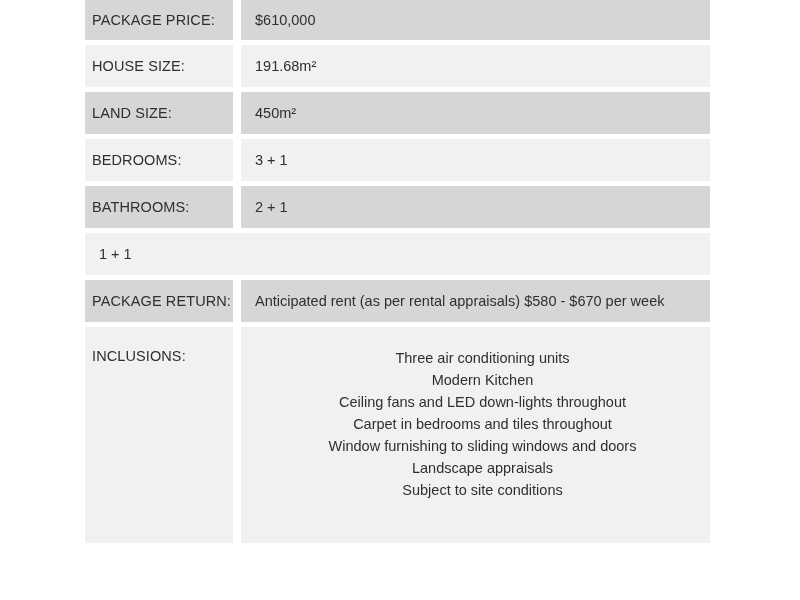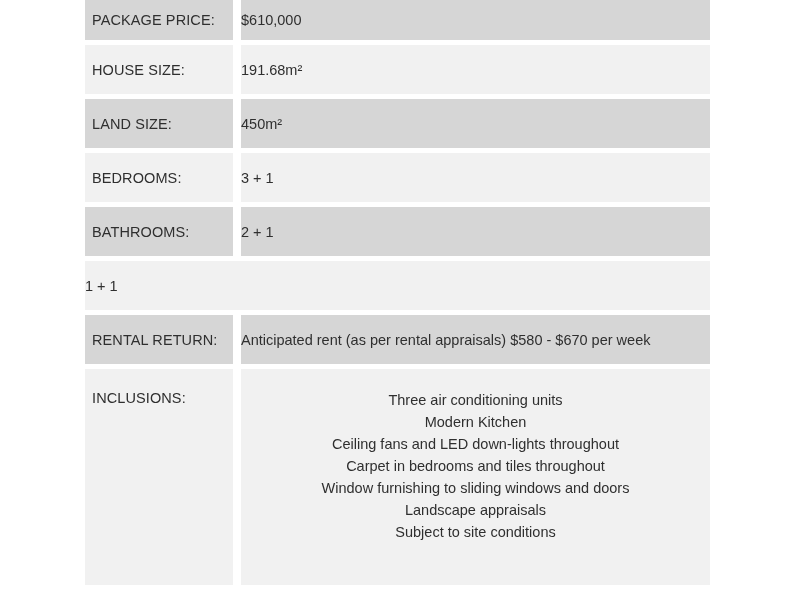--- a/index.html
+++ b/index.html
@@ -26,37 +26,38 @@
     text-align: center;
   }
   .row {
     display: flex;
     margin-bottom: 5px;
     flex: 0 0 auto;
   }
   .row.dark .cell { background: var(--row-dark, #d6d6d6); }
   .row.light .cell { background: var(--row-light, #f1f1f1); }
   .r1 { height: 40px; }
-  .r2, .r3, .r4, .r5, .r6, .r7 { height: 49px; border-radius: 21px; }
+  .r2, .r3, .r4, .r5, .r6, .r7 { height: 42px; border-radius: 21px; }
   .r8 { height: 216px; margin-bottom: 0; }
   .cell {
     font-size: 14.5px;
     line-height: 18px;
     display: flex;
     align-items: center;
   }
   .cell.label {
     width: 148px;
     flex: 0 0 148px;
     padding-left: 7px;
     margin-right: 8px; 
     letter-spacing: 0.1px;
   }
   .cell.value {
     flex: 1 1 auto;
+    padding-left: 14px;
     white-space: nowrap;
     overflow: hidden;
   }
   
   .r8 .cell {
     align-items: flex-start;
     padding-top: 20px;
   }
   .r8 .cell.value {
     display: block;
@@ -96,21 +97,21 @@
     <div class="row dark r5">
       <div class="cell label">BATHROOMS:</div>
       <div class="cell value">2 + 1</div>
     </div>
 
     <div class="row light r6">
       <div class="cell value">1 + 1</div>
     </div>
 
     <div class="row dark r7">
-      <div class="cell label">RENTAL RETURN:</div>
+      <div class="cell label">PACKAGE RETURN:</div>
       <div class="cell value">Anticipated rent (as per rental appraisals) $580 - $670 per week</div>
     </div>
 
     <div class="row light r8">
       <div class="cell label">INCLUSIONS:</div>
       <div class="cell value">
           <div class="list-line">Three air conditioning units</div>
           <div class="list-line">Modern Kitchen</div>
           <div class="list-line">Ceiling fans and LED down-lights throughout</div>
           <div class="list-line">Carpet in bedrooms and tiles throughout</div>

